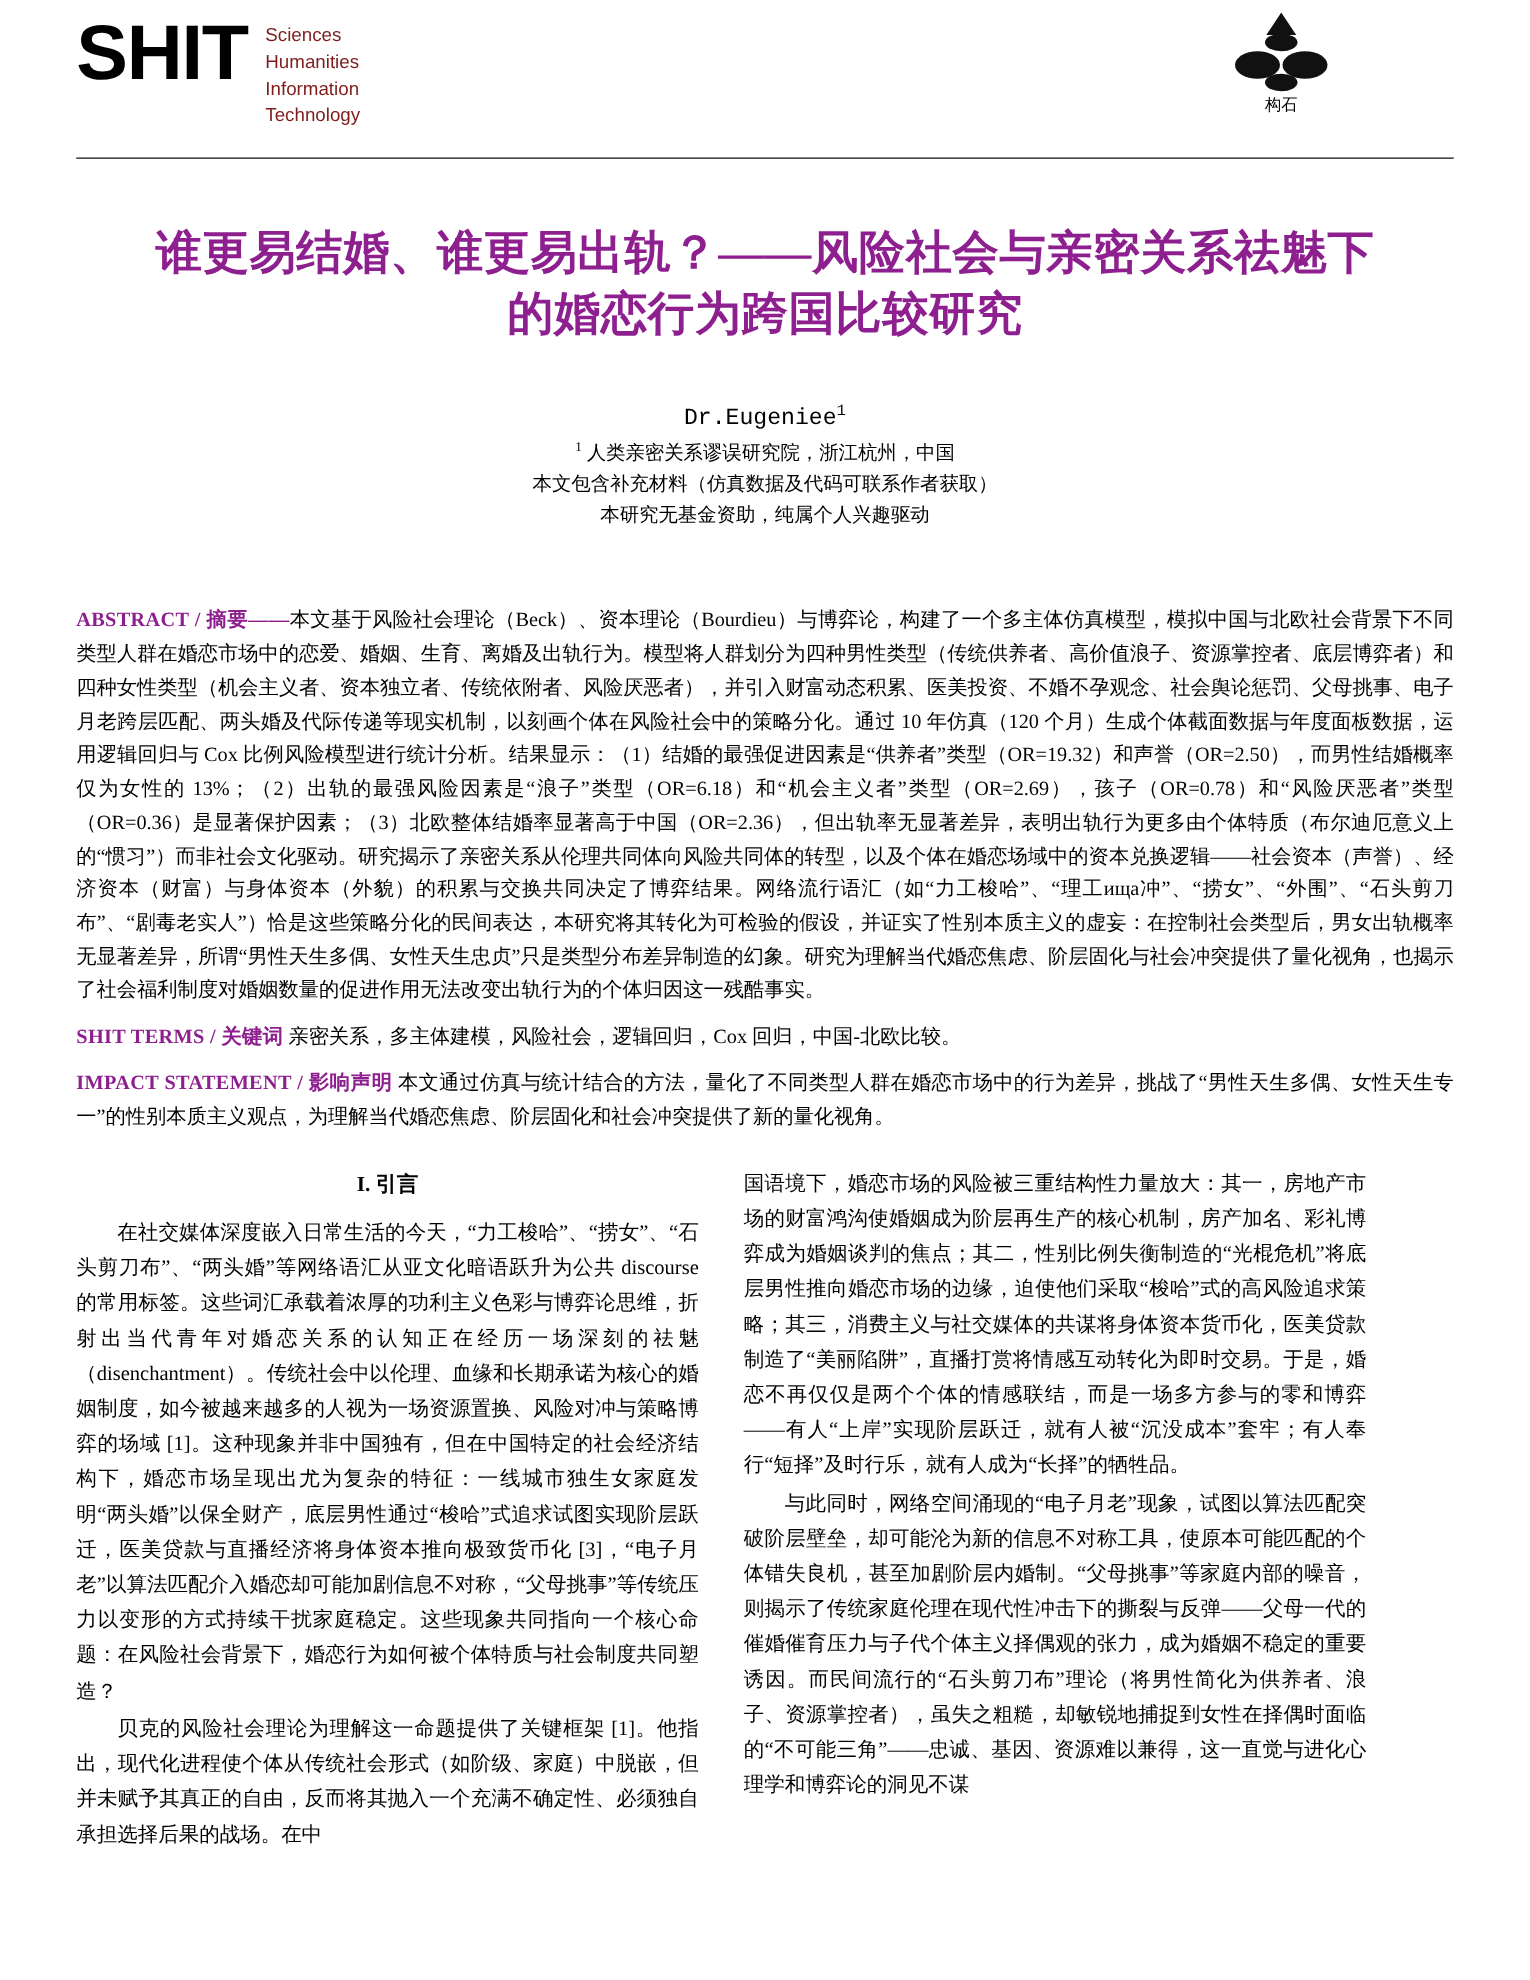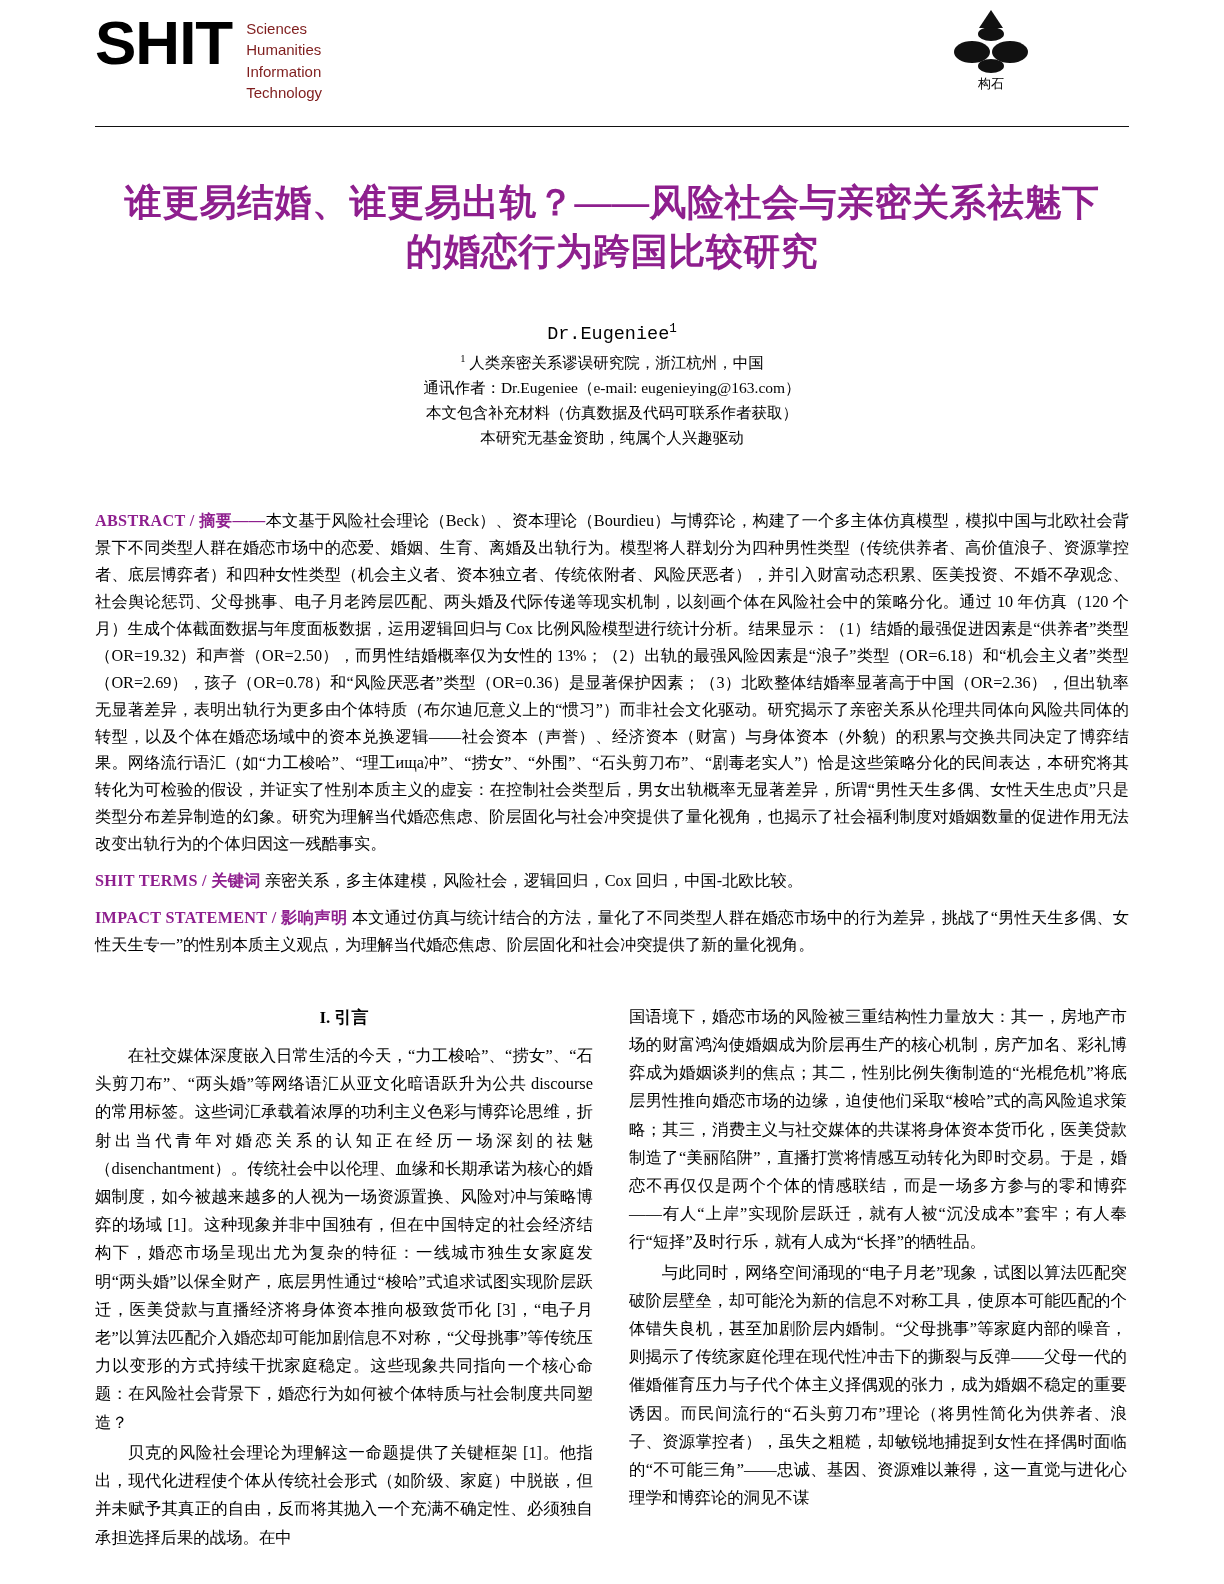--- a/index.html
+++ b/index.html
@@ -13,21 +13,21 @@
     font-family: "Liberation Serif", serif;
     color: #000;
     position: relative;
     overflow: hidden;
   }
   .page {
     width: 1224px;
     height: 1584px;
     position: relative;
     box-sizing: border-box;
-    padding: 0 95px;
+    padding: 0 61px;
   }
 
   
   .masthead {
     position: relative;
     height: 112px;
     display: flex;
     align-items: flex-start;
     padding-top: 14px;
   }
@@ -120,21 +120,20 @@
     margin-top: 26px;
     display: flex;
     gap: 36px;
   }
   .col {
     width: 498px;
     font-size: 16.4px;
     line-height: 1.72;
     text-align: justify;
     text-justify: inter-ideograph;
-    margin-top: 18px;
   }
   .sec-head {
     text-align: center;
     font-size: 17px;
     margin: 0 0 10px 0;
   }
   .col p {
     margin: 0 0 2px 0;
     text-indent: 2em;
   }
@@ -173,21 +172,20 @@
   <h1 class="title">谁更易结婚、谁更易出轨？——风险社会与亲密关系祛魅下的婚恋行为跨国比较研究</h1>
 
   <div class="authors">
     <div class="name">
       <span>Dr.Eugeniee</span><sup>1</sup>
     </div>
     <div class="small">
       <sup>1</sup>
       <span>人类亲密关系谬误研究院，浙江杭州，中国</span>
     </div>
-    <div class="small">通讯作者：Dr.Eugeniee（e-mail: eugenieying@163.com）</div>
     <div class="small">本文包含补充材料（仿真数据及代码可联系作者获取）</div>
     <div class="small">本研究无基金资助，纯属个人兴趣驱动</div>
   </div>
 
   <div class="abstract-wrap">
     <p>
       <span class="lead">ABSTRACT / 摘要</span><span class="lead">——</span><span>本文基于风险社会理论（Beck）、资本理论（Bourdieu）与博弈论，构建了一个多主体仿真模型，模拟中国与北欧社会背景下不同类型人群在婚恋市场中的恋爱、婚姻、生育、离婚及出轨行为。模型将人群划分为四种男性类型（传统供养者、高价值浪子、资源掌控者、底层博弈者）和四种女性类型（机会主义者、资本独立者、传统依附者、风险厌恶者），并引入财富动态积累、医美投资、不婚不孕观念、社会舆论惩罚、父母挑事、电子月老跨层匹配、两头婚及代际传递等现实机制，以刻画个体在风险社会中的策略分化。通过 10 年仿真（120 个月）生成个体截面数据与年度面板数据，运用逻辑回归与 Cox 比例风险模型进行统计分析。结果显示：（1）结婚的最强促进因素是“供养者”类型（OR=19.32）和声誉（OR=2.50），而男性结婚概率仅为女性的 13%；（2）出轨的最强风险因素是“浪子”类型（OR=6.18）和“机会主义者”类型（OR=2.69），孩子（OR=0.78）和“风险厌恶者”类型（OR=0.36）是显著保护因素；（3）北欧整体结婚率显著高于中国（OR=2.36），但出轨率无显著差异，表明出轨行为更多由个体特质（布尔迪厄意义上的“惯习”）而非社会文化驱动。研究揭示了亲密关系从伦理共同体向风险共同体的转型，以及个体在婚恋场域中的资本兑换逻辑——社会资本（声誉）、经济资本（财富）与身体资本（外貌）的积累与交换共同决定了博弈结果。网络流行语汇（如“力工梭哈”、“理工ища冲”、“捞女”、“外围”、“石头剪刀布”、“剧毒老实人”）恰是这些策略分化的民间表达，本研究将其转化为可检验的假设，并证实了性别本质主义的虚妄：在控制社会类型后，男女出轨概率无显著差异，所谓“男性天生多偶、女性天生忠贞”只是类型分布差异制造的幻象。研究为理解当代婚恋焦虑、阶层固化与社会冲突提供了量化视角，也揭示了社会福利制度对婚姻数量的促进作用无法改变出轨行为的个体归因这一残酷事实。</span>
     </p>
     <p class="kw">
       <span class="lead">SHIT TERMS / 关键词</span>

